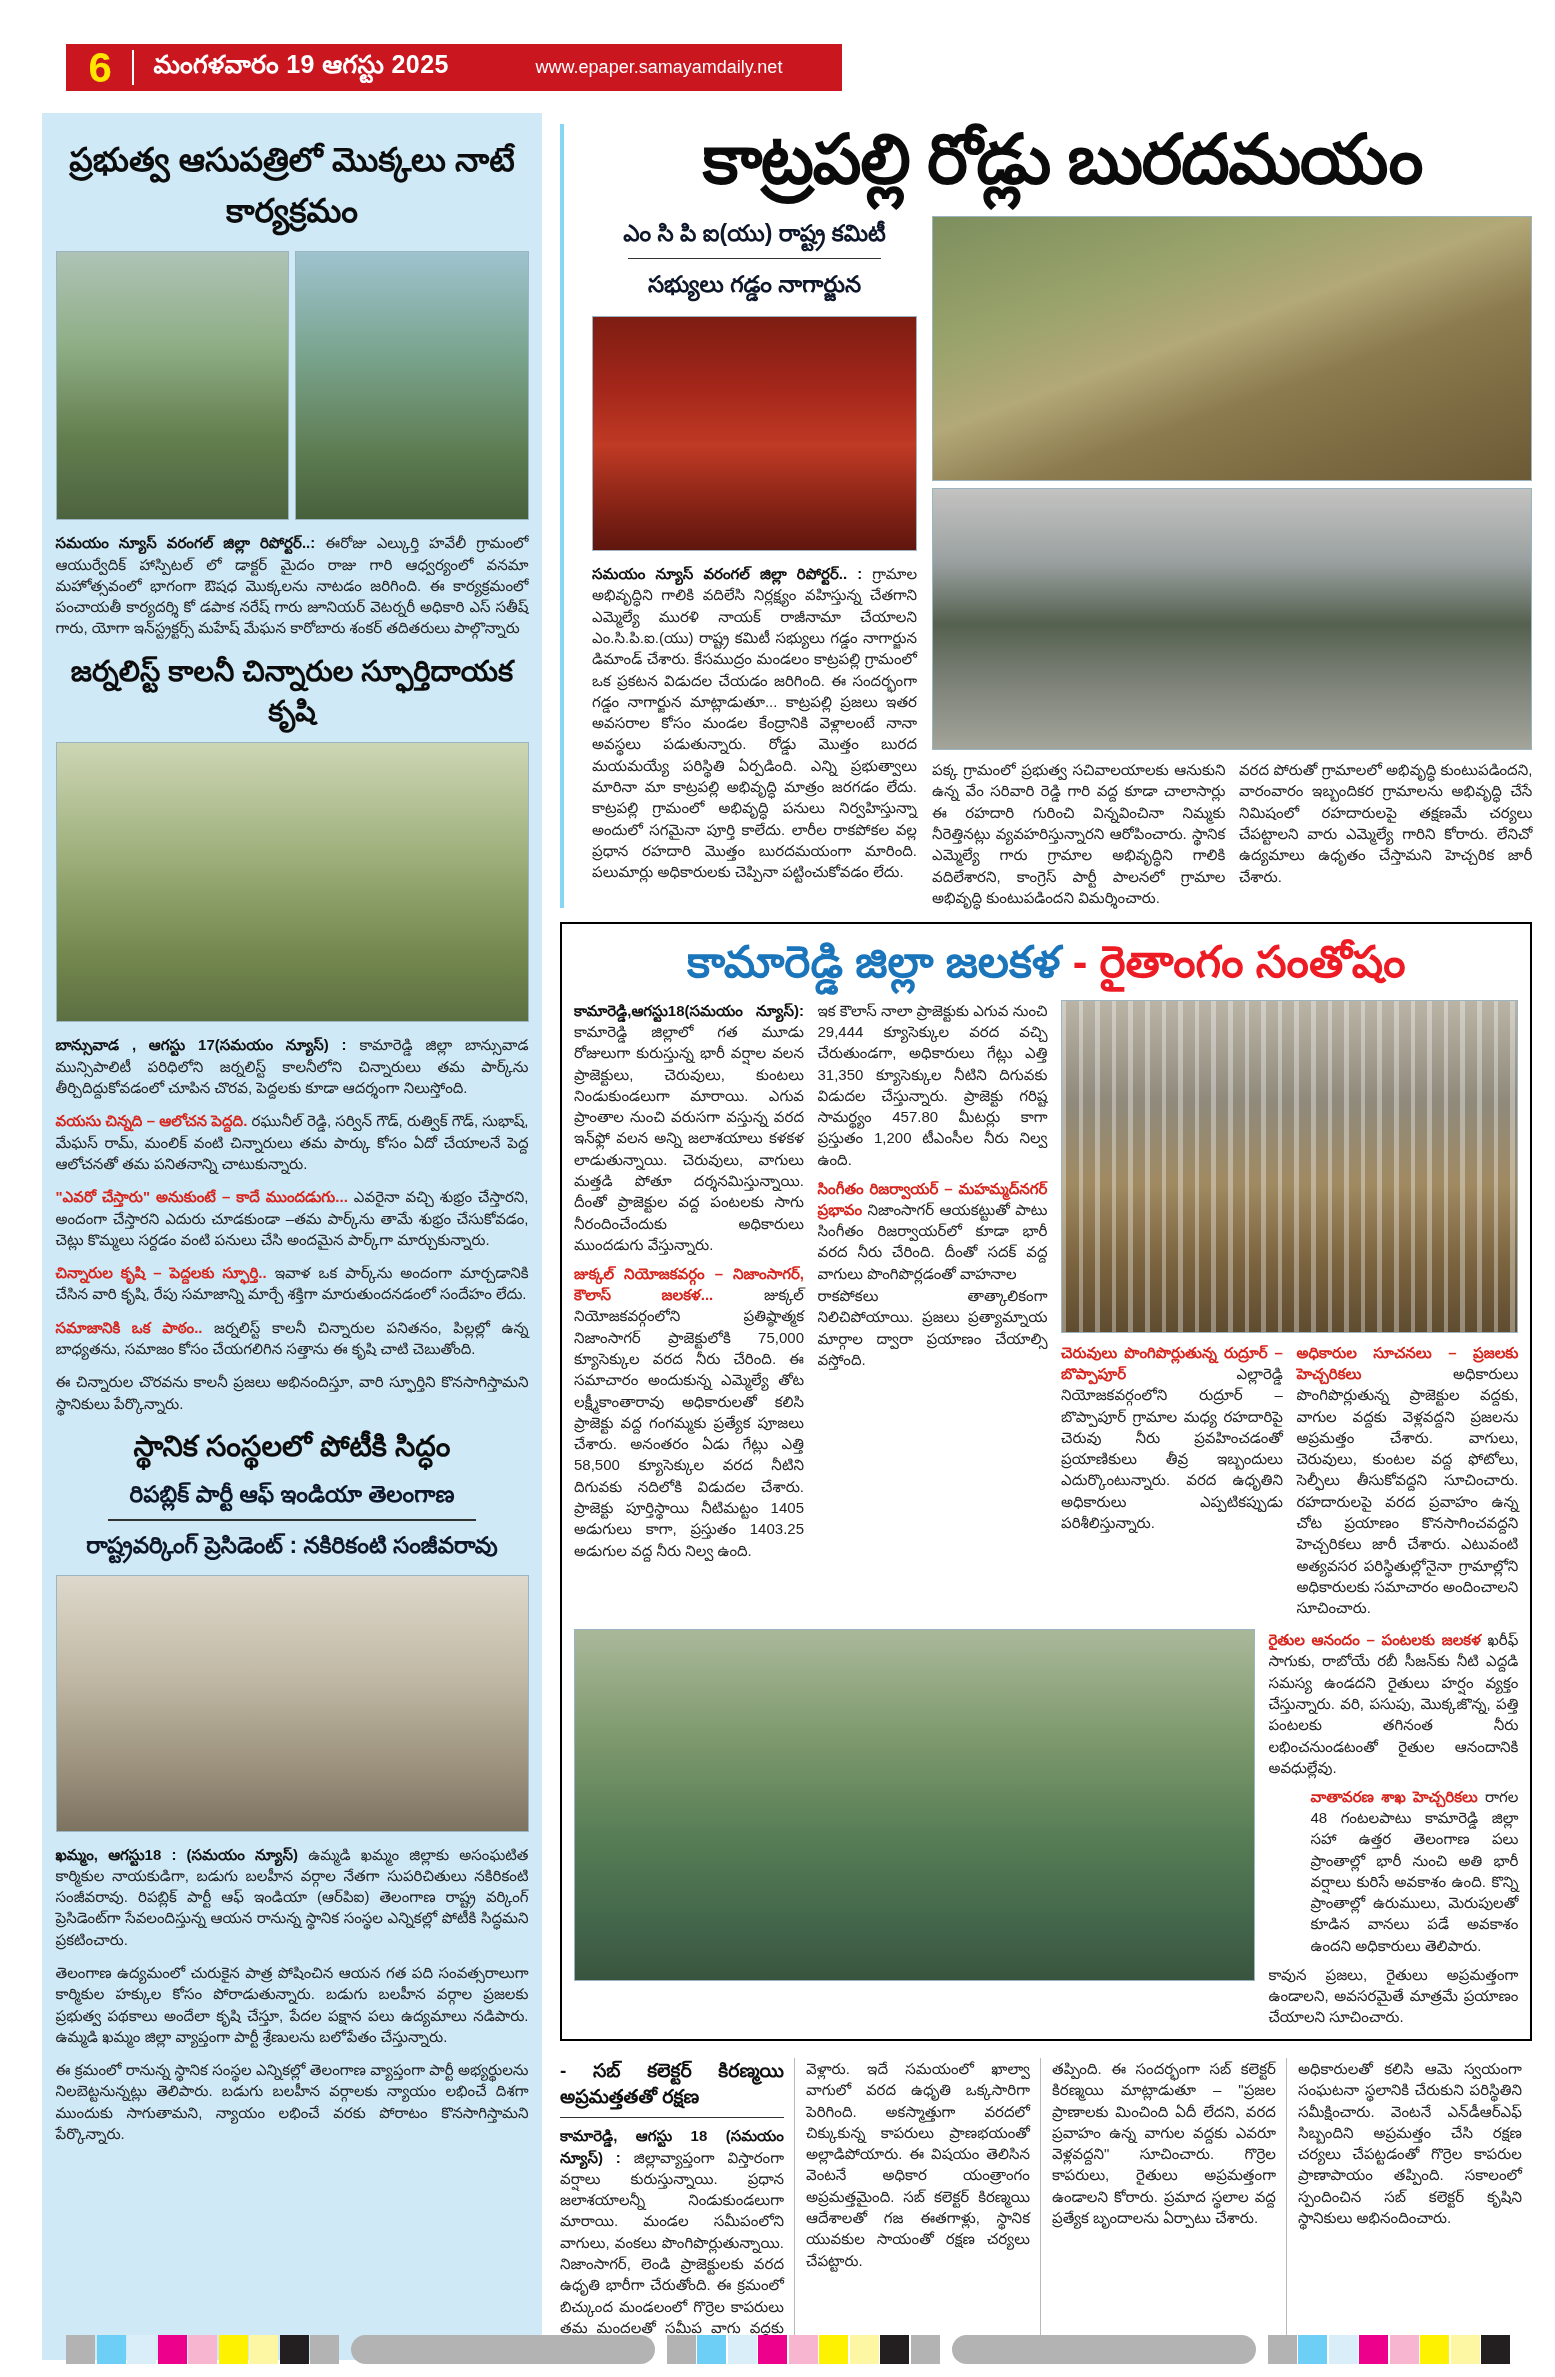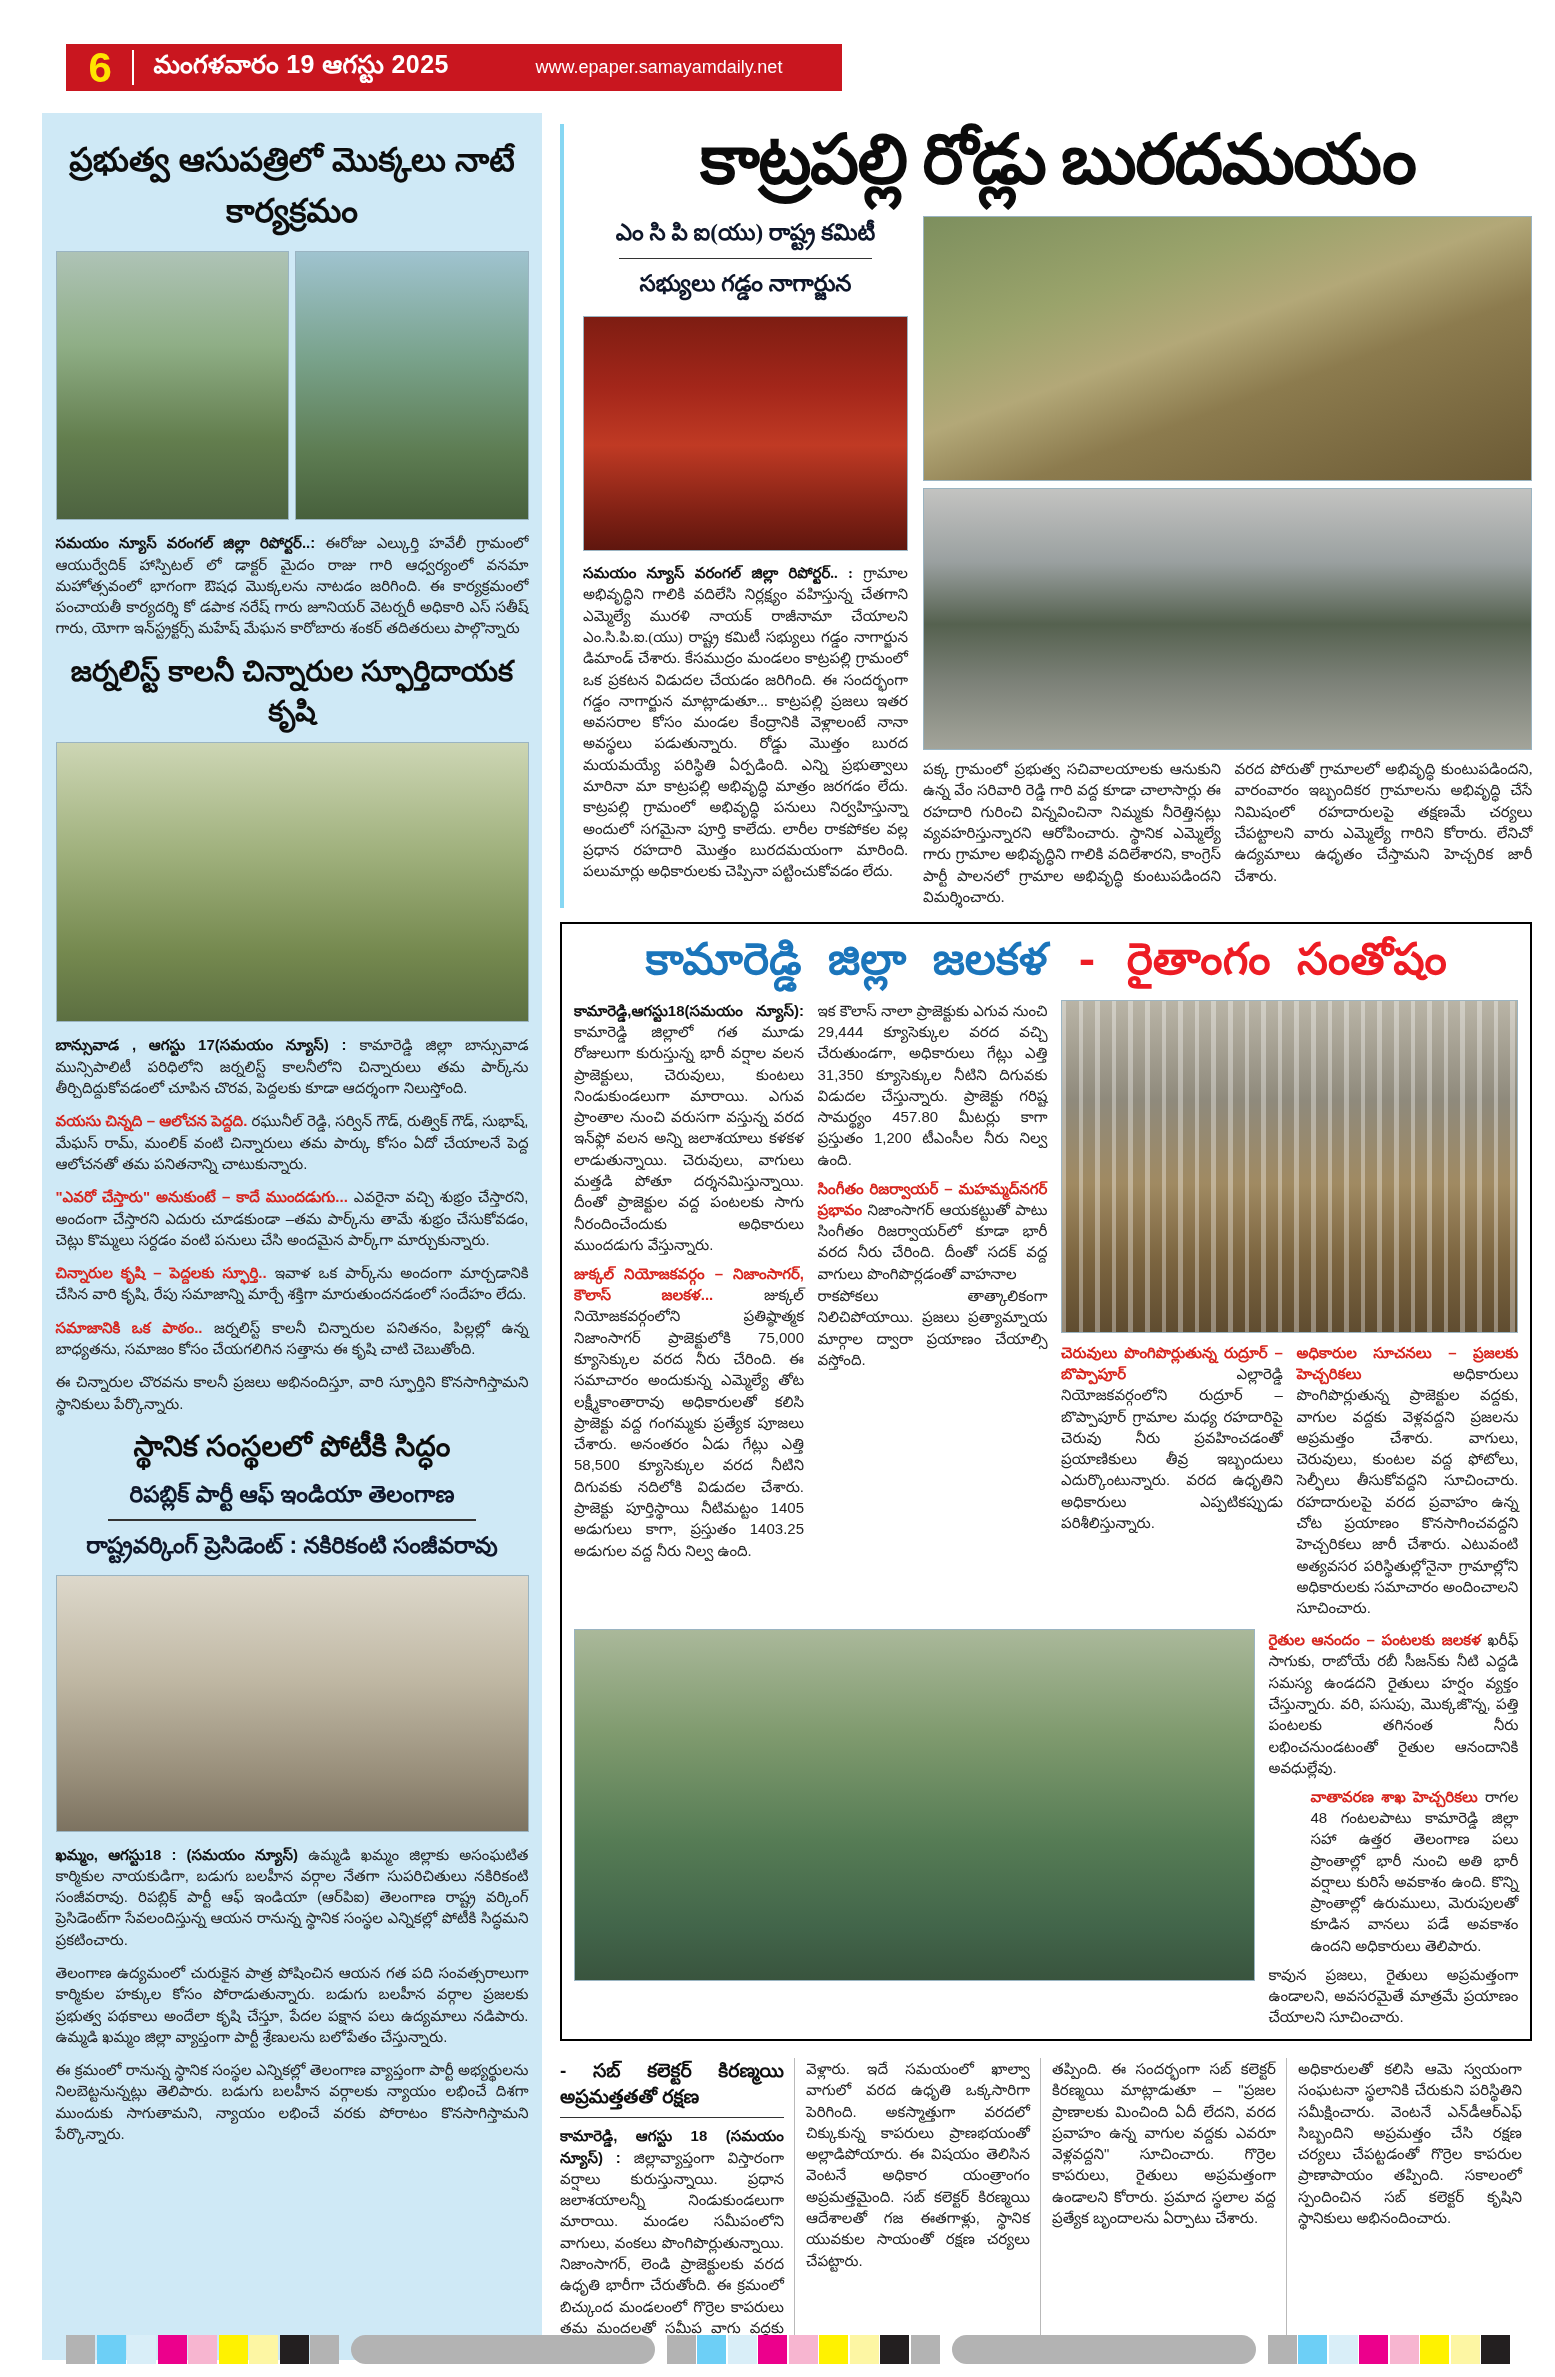--- a/index.html
+++ b/index.html
@@ -35,36 +35,36 @@
   .kick { text-align:center; color:#0f172a; font-weight:800; font-size:23px; line-height:1.5; }
   .kick-rule { width:78%; height:1.5px; background:#333; margin:7.5px auto; }
 
   .ph-plant1 { height:100%; background:linear-gradient(180deg,#aec3b6 0%,#8fae86 35%,#637e4e 70%,#4d6340 100%); }
   .ph-plant2 { height:100%; background:linear-gradient(180deg,#9fc3cf 0%,#79a28b 40%,#5d7c52 75%,#47603c 100%); }
   .ph-kids  { height:280px; background:linear-gradient(180deg,#cdd6b4 0%,#9fb07c 40%,#75894f 75%,#5c6f41 100%); }
   .ph-elders{ height:257px; background:linear-gradient(180deg,#ddd8cb 0%,#c0b8a4 40%,#968c78 80%,#7c7260 100%); }
 
   
   .main-col { flex:1; }
-  .mud-wrap { border-left:4.5px solid #86d7f3; padding-left:19px;font-family:Liberation Serif, serif; }
+  .mud-wrap { border-left:4.5px solid #86d7f3; padding-left:28px; }
   .mud-head { font-size:69px; font-weight:800; letter-spacing:-1.5px; text-align:center; color:#0b0b0b; line-height:1.05; margin:10.5px 0 19.6px; }
   .top-row { display:flex; gap:15px; }
   .top-left { width:325px; flex:none; }
   .ph-speaker { height:235px; margin:15px 0 12px;
     background:linear-gradient(180deg,#7e1d12 0%,#a3261a 30%,#c03a24 55%,#7e2014 85%,#5f160e 100%); }
   .top-right { flex:1; display:flex; flex-direction:column; }
   .ph-mud1 { height:265px; background:linear-gradient(160deg,#7d8f5e 0%,#9aa36b 28%,#b3a878 45%,#8c7b4e 62%,#6b5a35 100%); }
   .ph-mud2 { height:262px; margin-top:7.5px; background:linear-gradient(180deg,#c3c3c1 0%,#9aa0a0 28%,#55614f 52%,#7c8178 74%,#a3a49a 100%); }
   .two-cols { display:flex; gap:13.5px; margin-top:9px; }
   .two-cols .ncol { flex:1; }
   .ncol { font-size:15px; line-height:1.42; text-align:justify; color:#222; }
 
   
   .water-box { border:2.3px solid #000; margin-top:13.5px; padding:10.5px 12px 12px; }
-  .water-head { text-align:center; font-size:44px; font-weight:800; line-height:1.15; margin:3px 0 12px;font-family:Liberation Mono, monospace; }
+  .water-head { text-align:center; font-size:44px; font-weight:800; line-height:1.15; margin:3px 0 12px; }
   .wh-blue { color:#1b75bb; } .wh-red { color:#ed1c24; }
   .water-top { display:flex; gap:13.5px; }
   .wcolA,.wcolB { width:230px; flex:none; }
   .water-right { flex:1; display:flex; flex-direction:column; }
   .ph-dam { height:333px; background:
       repeating-linear-gradient(90deg,rgba(255,255,255,.35) 0 4.5px,rgba(255,255,255,0) 4.5px 16.6px),
       linear-gradient(180deg,#b9b4a6 0%,#8f8a7c 30%,#a08a62 55%,#7c6540 78%,#5f4c30 100%); }
   .wr-cols { display:flex; gap:13.5px; margin-top:9px; }
   .wr-cols .ncol { flex:1; }
   .water-bottom { display:flex; gap:13.5px; margin-top:10.5px; }

